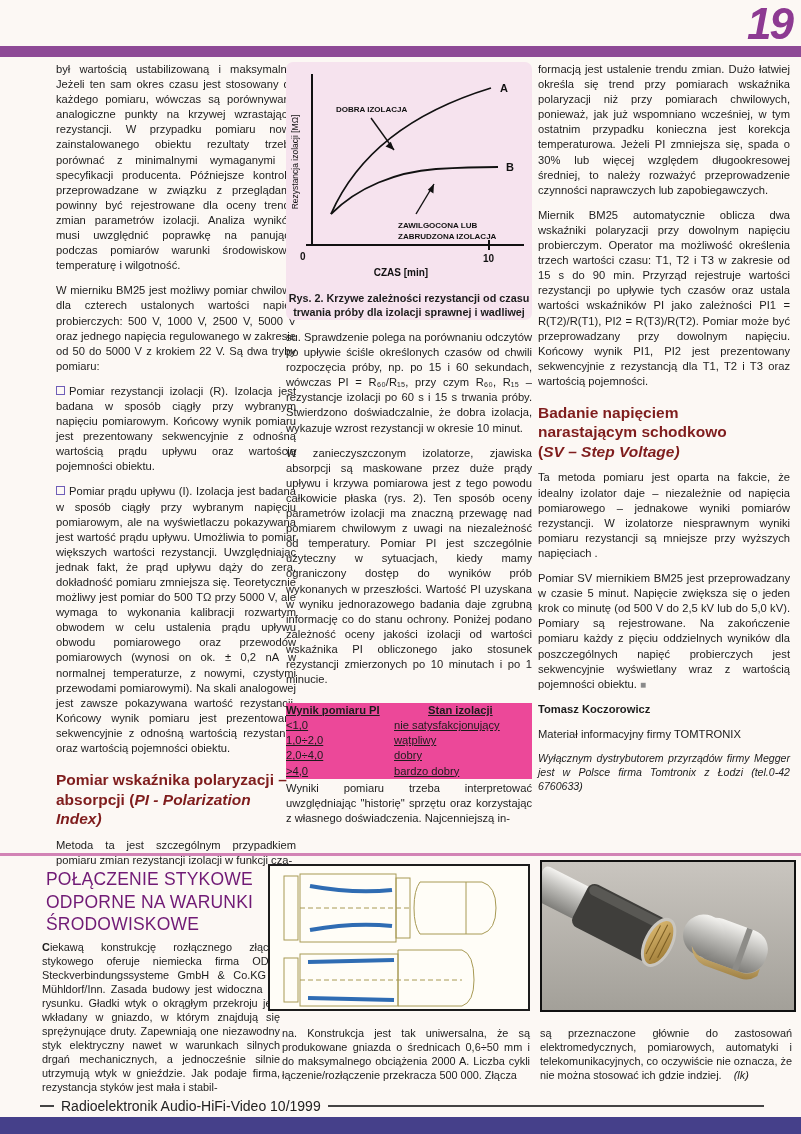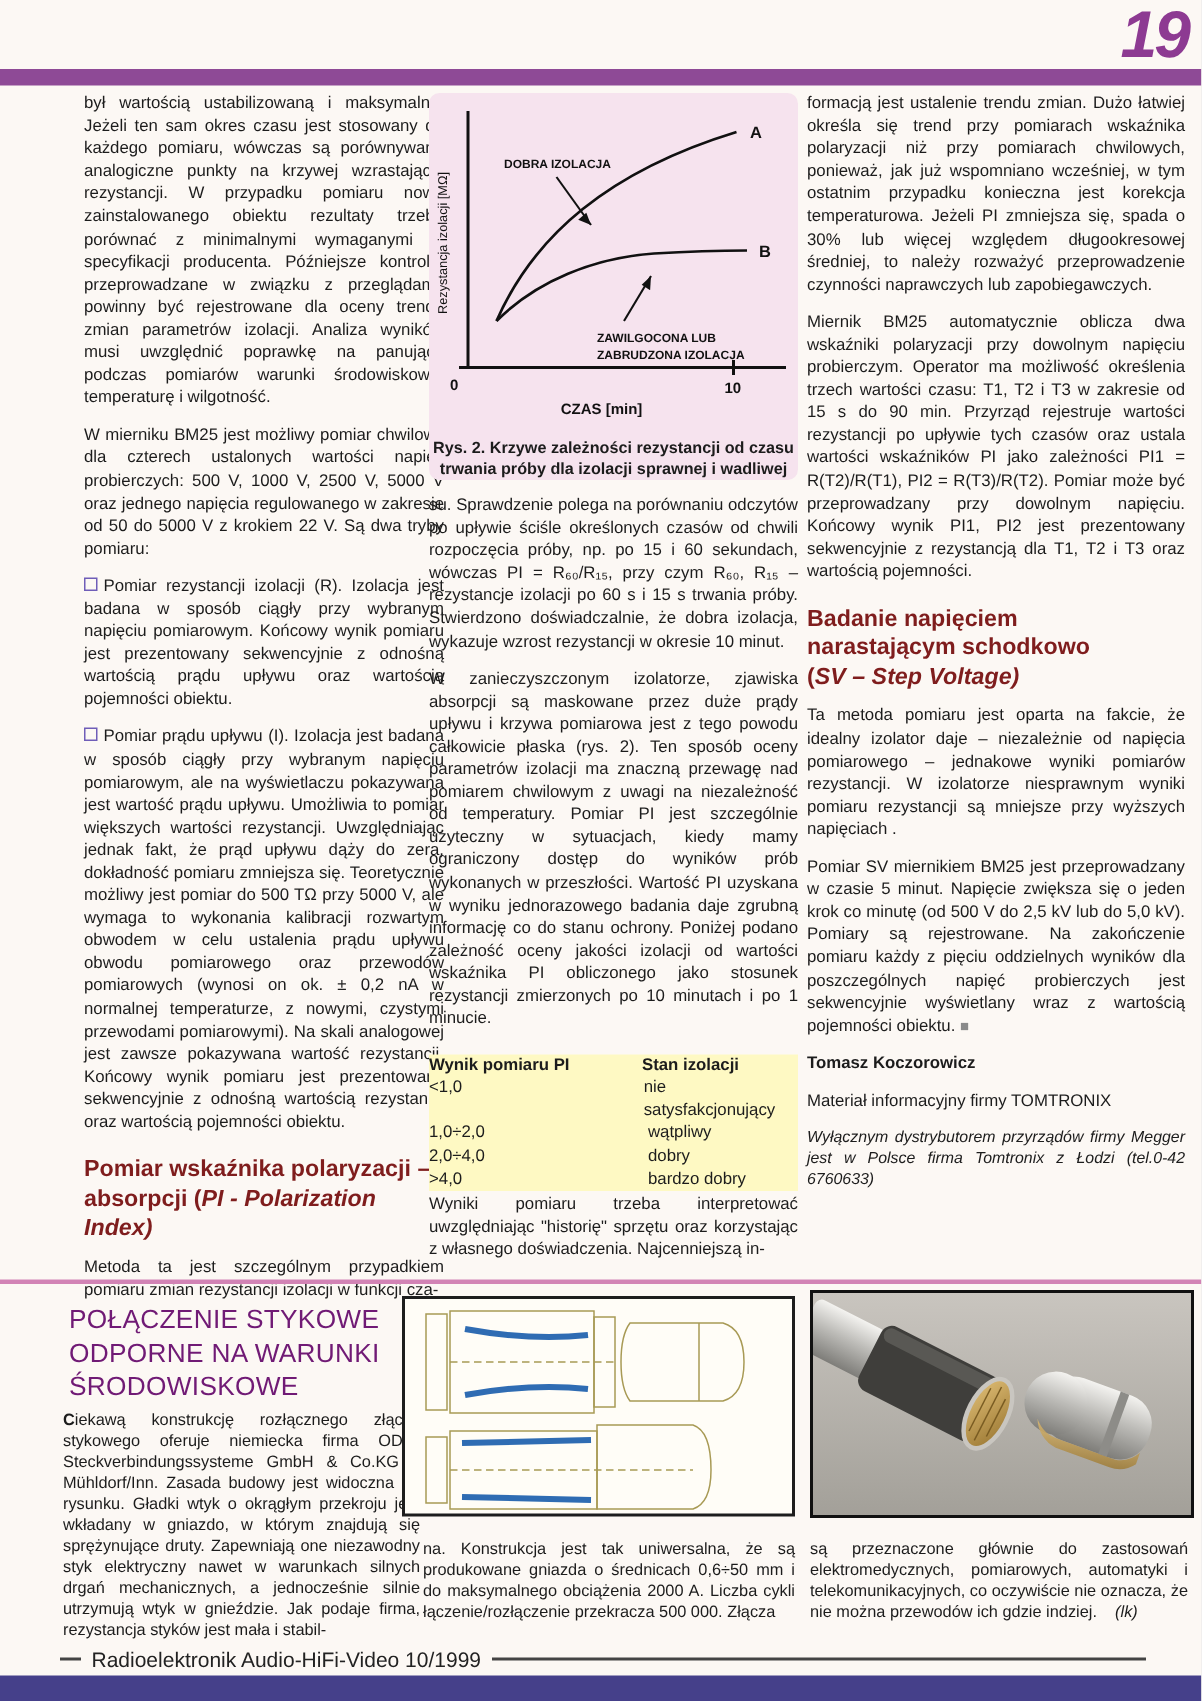--- a/index.html
+++ b/index.html
@@ -37,25 +37,25 @@
   .endmark{color:#8a8a8a;font-size:10px;}
   
   .fig-panel{
     background:#f6e3ee;border-radius:7px;width:246px;height:258px;
     margin-bottom:10px;position:relative;
   }
   .fig-caption{
     text-align:center;font-weight:bold;font-size:10.8px;line-height:14px;margin:0;
   }
   
-  .pi-table{background:#fef9c3;margin:16px 0 2px 0;}
+  .pi-table{background:#ec4899;margin:16px 0 2px 0;text-decoration:underline;}
   .pi-hdr{display:flex;font-weight:bold;}
   .pi-hdr .c1{width:142px;}
   .pi-sub{font-weight:bold;}
-  .pi-row{display:flex;gap:38px;}
+  .pi-row{display:flex;}
   .pi-row .c1{width:108px;}
   
   .divider-pink{position:absolute;left:0;top:853px;width:801px;height:3px;background:#d283b5;}
   .a2-title{
     position:absolute;left:46px;top:868px;width:235px;
     font-size:17.5px;line-height:22.5px;color:#701a75;font-weight:400;
     letter-spacing:.2px;
   }
   .a2-text{position:absolute;font-size:10.9px;line-height:14px;text-align:justify;}
   #a2c1{left:42px;top:940px;width:238px;}
@@ -256,21 +256,21 @@
       <g transform="rotate(20 190 90)">
         <rect x="150" y="62" width="74" height="44" rx="20" fill="url(#silver)"></rect>
         <circle cx="158" cy="84" r="21" fill="url(#silver)"></circle>
         <path d="M150,98 a22,22 0 0 0 18,8 l40,0 a20,20 0 0 0 14,-10 l0,8 a20,20 0 0 1 -16,8 l-38,0 a22,22 0 0 1 -18,-14 z" fill="url(#gold)" opacity="0.85"></path>
         <rect x="196" y="62" width="6" height="44" fill="#8d8c88"></rect>
       </g>
     </svg>
   </div>
 
   <div class="a2-text" id="a2c3">
-    <p style="margin:0"><span>są przeznaczone głównie do zastosowań elektromedycznych, pomiarowych, automatyki i telekomunikacyjnych, co oczywiście nie oznacza, że nie można przewodów ich gdzie indziej.</span>&nbsp;&nbsp;&nbsp;&nbsp;<span class="lk">(lk)</span></p>
+    <p style="margin:0"><span>są przeznaczone głównie do zastosowań elektromedycznych, pomiarowych, automatyki i telekomunikacyjnych, co oczywiście nie oznacza, że nie można stosować ich gdzie indziej.</span>&nbsp;&nbsp;&nbsp;&nbsp;<span class="lk">(lk)</span></p>
   </div>
 
   <div class="footer-row">
     <span>Radioelektronik Audio-HiFi-Video  10/1999</span>
   </div>
   <div class="bottom-bar"></div>
 
 </div>
 
 </body></html>

